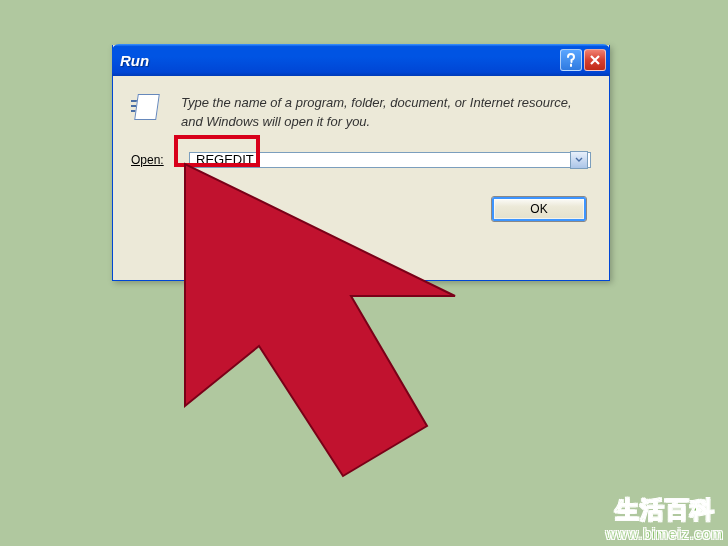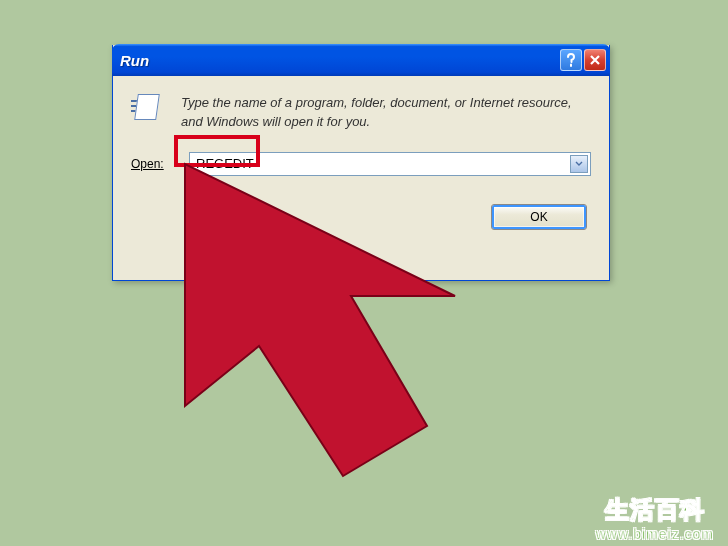--- a/index.html
+++ b/index.html
@@ -105,21 +105,21 @@
       gap: 12px;
       margin-top: 6px;
     }
     .open-label {
       font-size: 12px;
       width: 46px;
       text-decoration: underline;
     }
     .combo {
       flex: 1;
-      height: 24px;
+      height: 16px;
       background: #fff;
       border: 1px solid #7b9ebd;
       display: flex;
       align-items: center;
       justify-content: space-between;
       padding: 0 0 0 6px;
       font-size: 13px;
     }
     .combo-arrow {
       width: 18px;
@@ -165,21 +165,21 @@
     .big-arrow {
       position: absolute;
       left: 167px;
       top: 146px;
       width: 358px;
       height: 334px;
       pointer-events: none;
     }
     .watermark {
       position: absolute;
-      right: 14px;
+      right: 4px;
       bottom: 4px;
       text-align: center;
     }
     .watermark .chinese {
       font-size: 24px;
       font-weight: bold;
       color: #5aa62f;
       letter-spacing: 1px;
       -webkit-text-stroke: 1px #fff;
       text-shadow: -1px -1px 0 #fff, 1px -1px 0 #fff, -1px 1px 0 #fff, 1px 1px 0 #fff;

